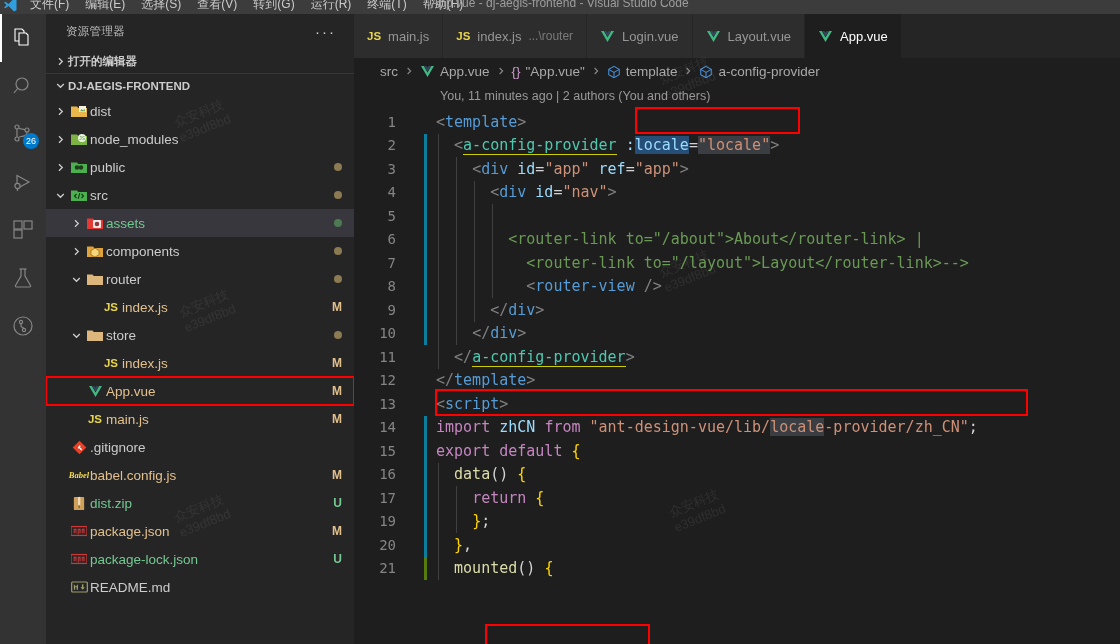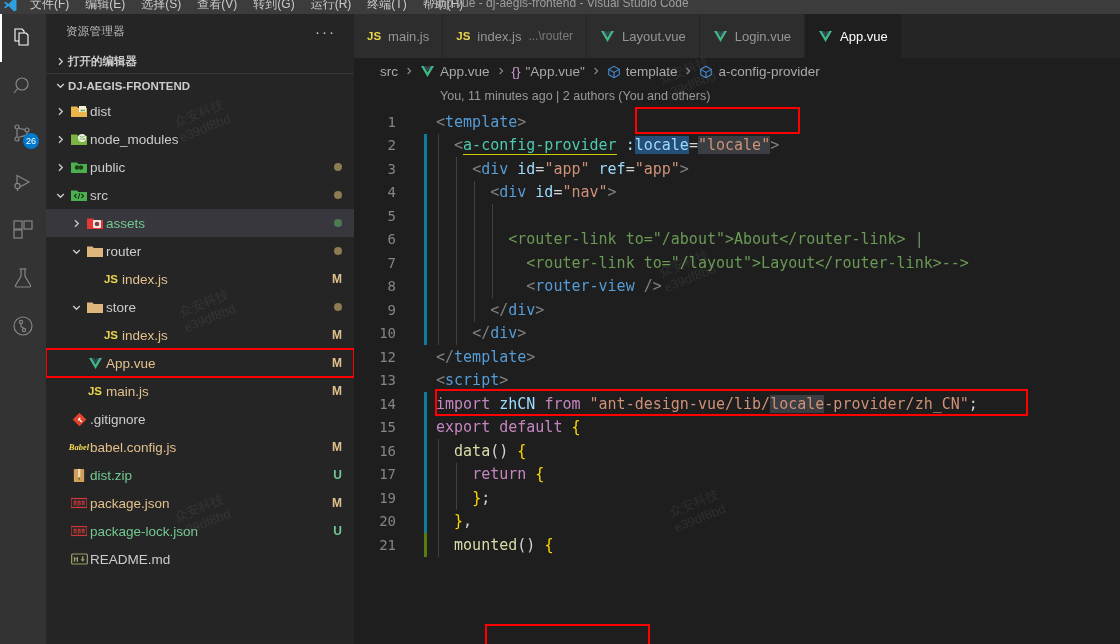--- a/index.html
+++ b/index.html
@@ -342,52 +342,68 @@
               <circle cx="10" cy="7" r="2.3" fill="#8a3b3b"></circle>
             </svg>
           </span>
           <span class="label c-untracked">assets</span>
           <span class="dot" style="background: rgb(77, 122, 82);"></span>
         </div>
         <div class="row">
           <span class="indent" style="width: 22px;"></span>
           <span class="twisty">
             <svg width="11" height="11" viewBox="0 0 11 11" fill="none" stroke="currentColor" stroke-width="1.3">
-              <path d="M2.2 4 5.5 7.3 8.8 4"></path>
+              <path d="M4 2.2 7.3 5.5 4 8.8"></path>
             </svg>
           </span>
           <span class="ficon">
             <svg width="16" height="13" viewBox="0 0 16 13">
-              <path d="M0 1.5h5.5l1.3 1.6H16V12H0z" fill="#dcb67a"></path>
-            </svg>
-          </span>
-          <span class="label c-default">router</span>
+              <path d="M0 1.5h6l1.3 1.6H16V12H0z" fill="#e0a33a"></path>
+              <path d="M8 3.2 12 5.6v4.2L8 12 4 9.8V5.6z" fill="#f6d67a" stroke="#7a5a14" stroke-width=".6"></path>
+            </svg>
+          </span>
+          <span class="label c-default">components</span>
           <span class="dot" style="background: rgb(140, 123, 82);"></span>
-        </div>
-        <div class="row">
-          <span class="indent" style="width: 38px;"></span>
-          <span class="twisty"></span>
-          <span class="ficon">
-            <span class="js-icon">JS</span>
-          </span>
-          <span class="label c-mod">index.js</span>
-          <span class="status c-mod">M</span>
         </div>
         <div class="row">
           <span class="indent" style="width: 22px;"></span>
           <span class="twisty">
             <svg width="11" height="11" viewBox="0 0 11 11" fill="none" stroke="currentColor" stroke-width="1.3">
               <path d="M2.2 4 5.5 7.3 8.8 4"></path>
             </svg>
           </span>
           <span class="ficon">
             <svg width="16" height="13" viewBox="0 0 16 13">
               <path d="M0 1.5h5.5l1.3 1.6H16V12H0z" fill="#dcb67a"></path>
             </svg>
           </span>
+          <span class="label c-default">router</span>
+          <span class="dot" style="background: rgb(140, 123, 82);"></span>
+        </div>
+        <div class="row">
+          <span class="indent" style="width: 38px;"></span>
+          <span class="twisty"></span>
+          <span class="ficon">
+            <span class="js-icon">JS</span>
+          </span>
+          <span class="label c-mod">index.js</span>
+          <span class="status c-mod">M</span>
+        </div>
+        <div class="row">
+          <span class="indent" style="width: 22px;"></span>
+          <span class="twisty">
+            <svg width="11" height="11" viewBox="0 0 11 11" fill="none" stroke="currentColor" stroke-width="1.3">
+              <path d="M2.2 4 5.5 7.3 8.8 4"></path>
+            </svg>
+          </span>
+          <span class="ficon">
+            <svg width="16" height="13" viewBox="0 0 16 13">
+              <path d="M0 1.5h5.5l1.3 1.6H16V12H0z" fill="#dcb67a"></path>
+            </svg>
+          </span>
           <span class="label c-default">store</span>
           <span class="dot" style="background: rgb(140, 123, 82);"></span>
         </div>
         <div class="row">
           <span class="indent" style="width: 38px;"></span>
           <span class="twisty"></span>
           <span class="ficon">
             <span class="js-icon">JS</span>
           </span>
           <span class="label c-mod">index.js</span>
@@ -501,30 +517,30 @@
           <span>index.js</span>
           <span class="sub">...\router</span>
         </div>
         <div class="tab">
           <span style="display: inline-flex;">
             <svg width="15" height="13" viewBox="0 0 16 14">
               <path d="M1 1h3l4 7 4-7h3L8 13z" fill="#41b883"></path>
               <path d="M4.5 1h2.2L8 3.2 9.3 1h2.2L8 7z" fill="#35495e"></path>
             </svg>
           </span>
-          <span>Layout.vue</span>
+          <span>Login.vue</span>
         </div>
         <div class="tab">
           <span style="display: inline-flex;">
             <svg width="15" height="13" viewBox="0 0 16 14">
               <path d="M1 1h3l4 7 4-7h3L8 13z" fill="#41b883"></path>
               <path d="M4.5 1h2.2L8 3.2 9.3 1h2.2L8 7z" fill="#35495e"></path>
             </svg>
           </span>
-          <span>Login.vue</span>
+          <span>Layout.vue</span>
         </div>
         <div class="tab active">
           <span style="display: inline-flex;">
             <svg width="15" height="13" viewBox="0 0 16 14">
               <path d="M1 1h3l4 7 4-7h3L8 13z" fill="#41b883"></path>
               <path d="M4.5 1h2.2L8 3.2 9.3 1h2.2L8 7z" fill="#35495e"></path>
             </svg>
           </span>
           <span>App.vue</span>
         </div>
@@ -652,20 +668,25 @@
             <span class="ctext"><span class="s-plain">      </span><span class="s-brack">&lt;/</span><span class="s-tag">div</span><span class="s-brack">&gt;</span></span>
           </div>
           <div class="cline">
             <span class="lnum">10</span>
             <span class="gutter-mark gm-mod"></span>
             <span class="iguide" style="left: 84px;"></span>
             <span class="iguide" style="left: 102.04px;"></span>
             <span class="ctext"><span class="s-plain">    </span><span class="s-brack">&lt;/</span><span class="s-tag">div</span><span class="s-brack">&gt;</span></span>
           </div>
           <div class="cline">
+            <span class="lnum">11</span>
+            <span class="iguide" style="left: 84px;"></span>
+            <span class="ctext"><span class="s-plain">  </span><span class="s-brack">&lt;/</span><span class="s-tagcomp squiggle-underline">a-config-provider</span><span class="s-brack">&gt;</span></span>
+          </div>
+          <div class="cline">
             <span class="lnum">12</span>
             <span class="ctext"><span class="s-brack">&lt;/</span><span class="s-tag">template</span><span class="s-brack">&gt;</span></span>
           </div>
           <div class="cline">
             <span class="lnum">13</span>
             <span class="ctext"><span class="s-brack">&lt;</span><span class="s-tag">script</span><span class="s-brack">&gt;</span></span>
           </div>
           <div class="cline">
             <span class="lnum">14</span>
             <span class="gutter-mark gm-mod"></span>

